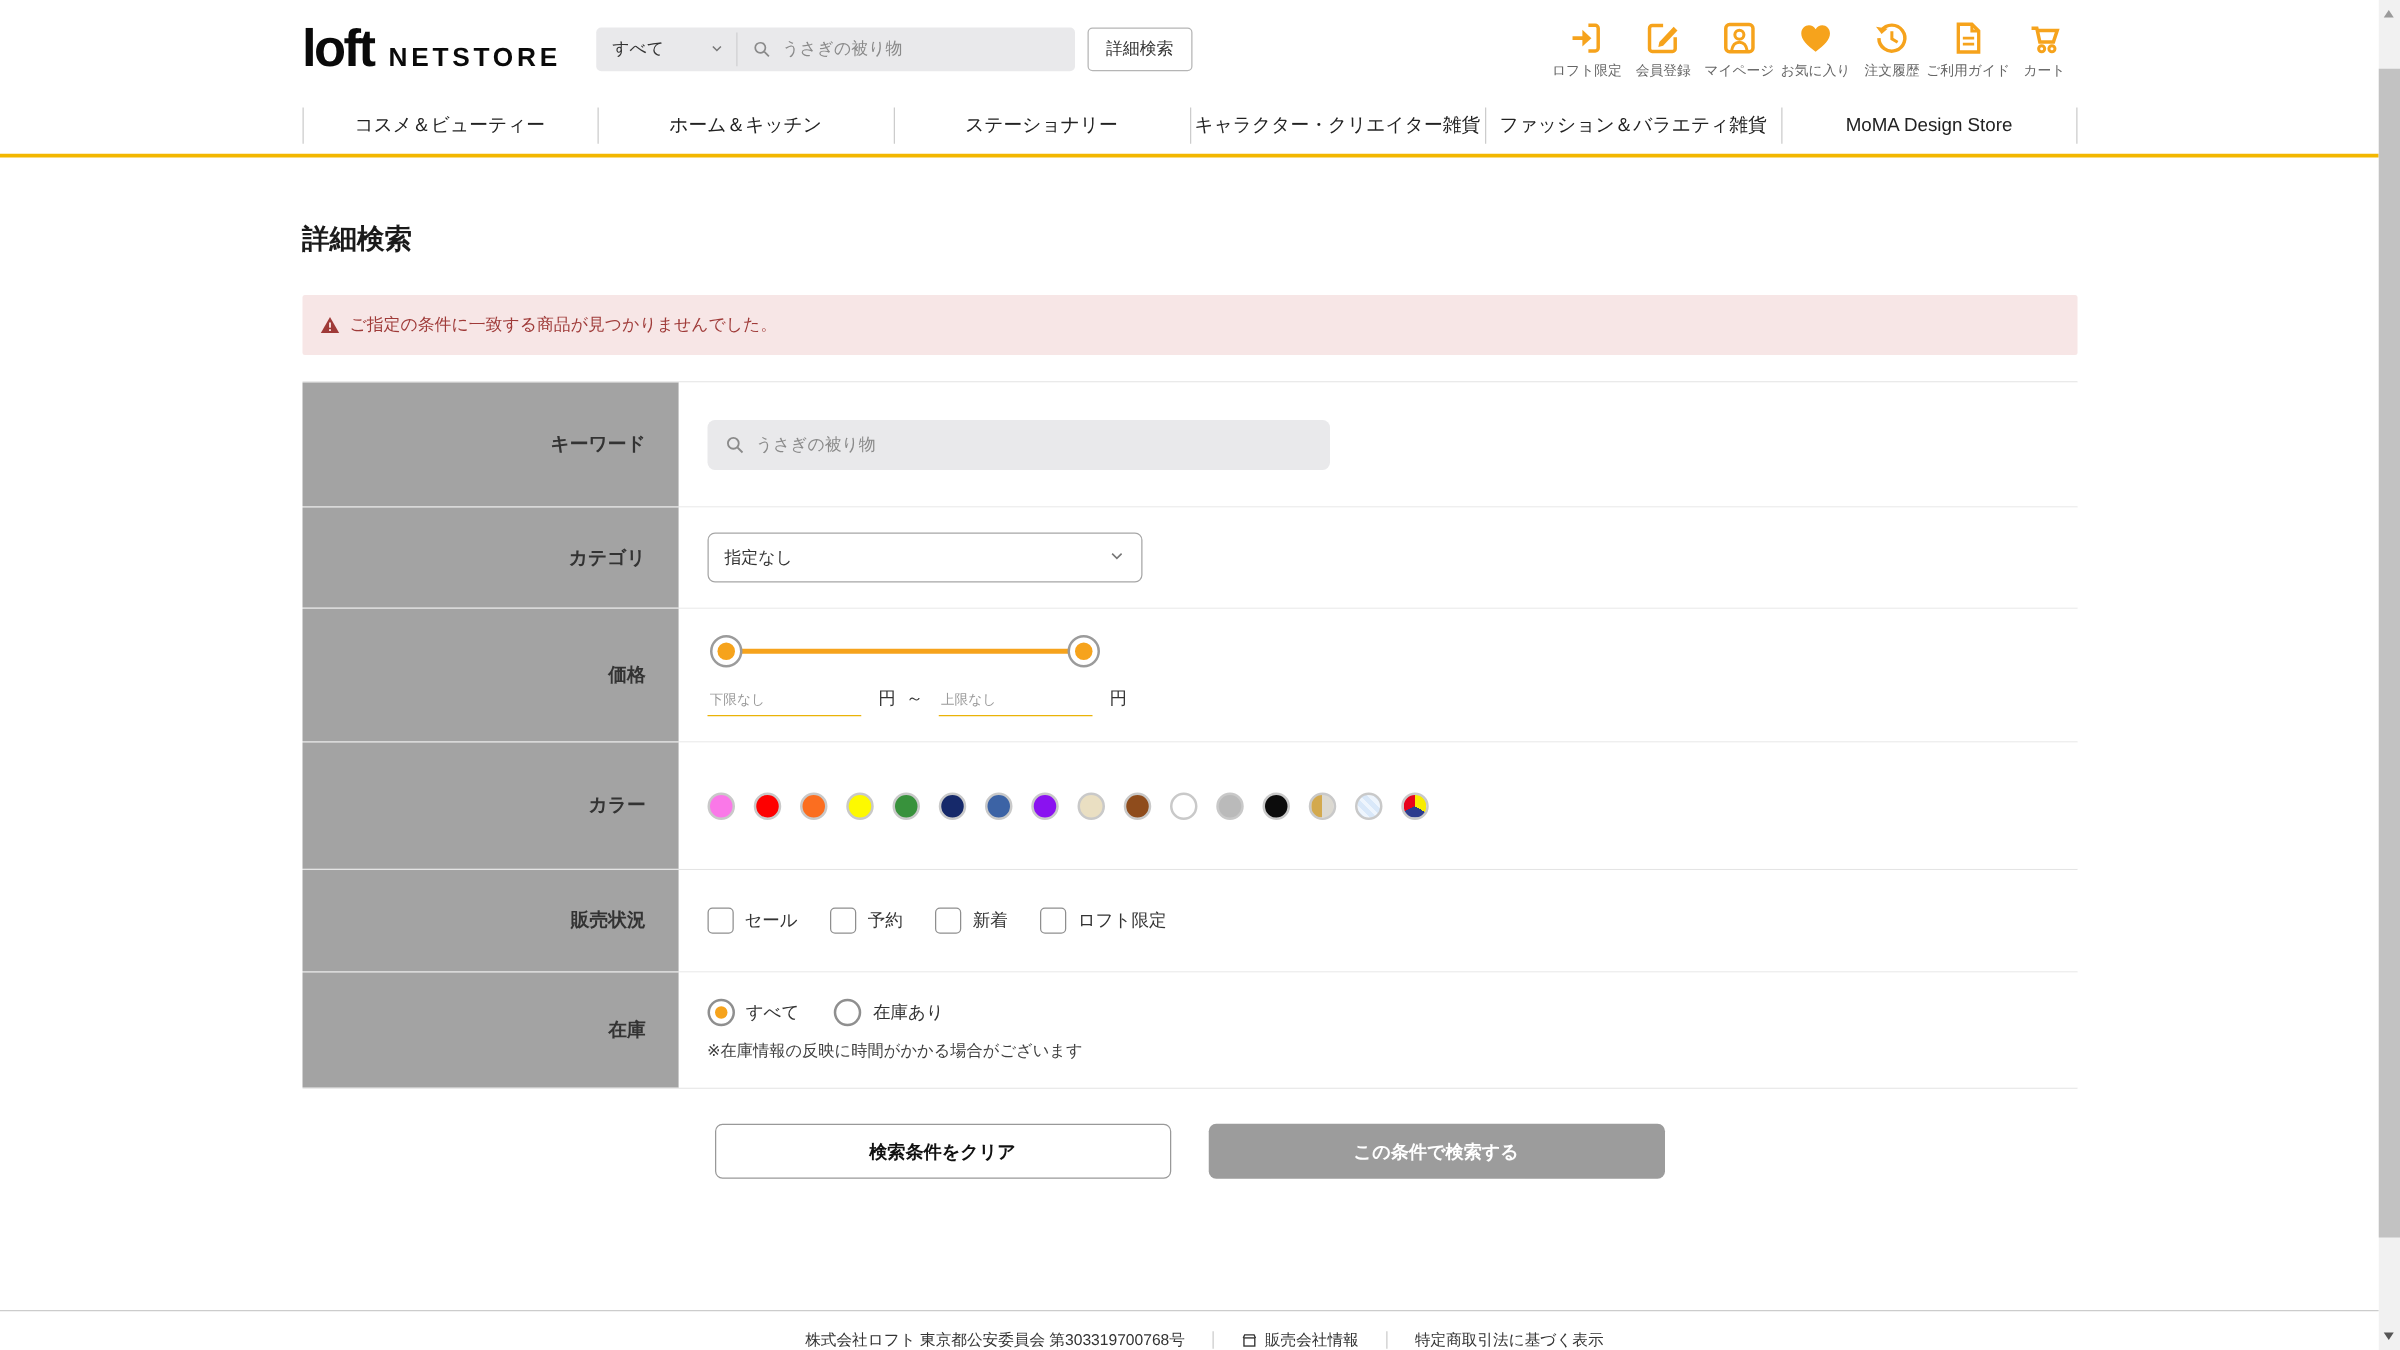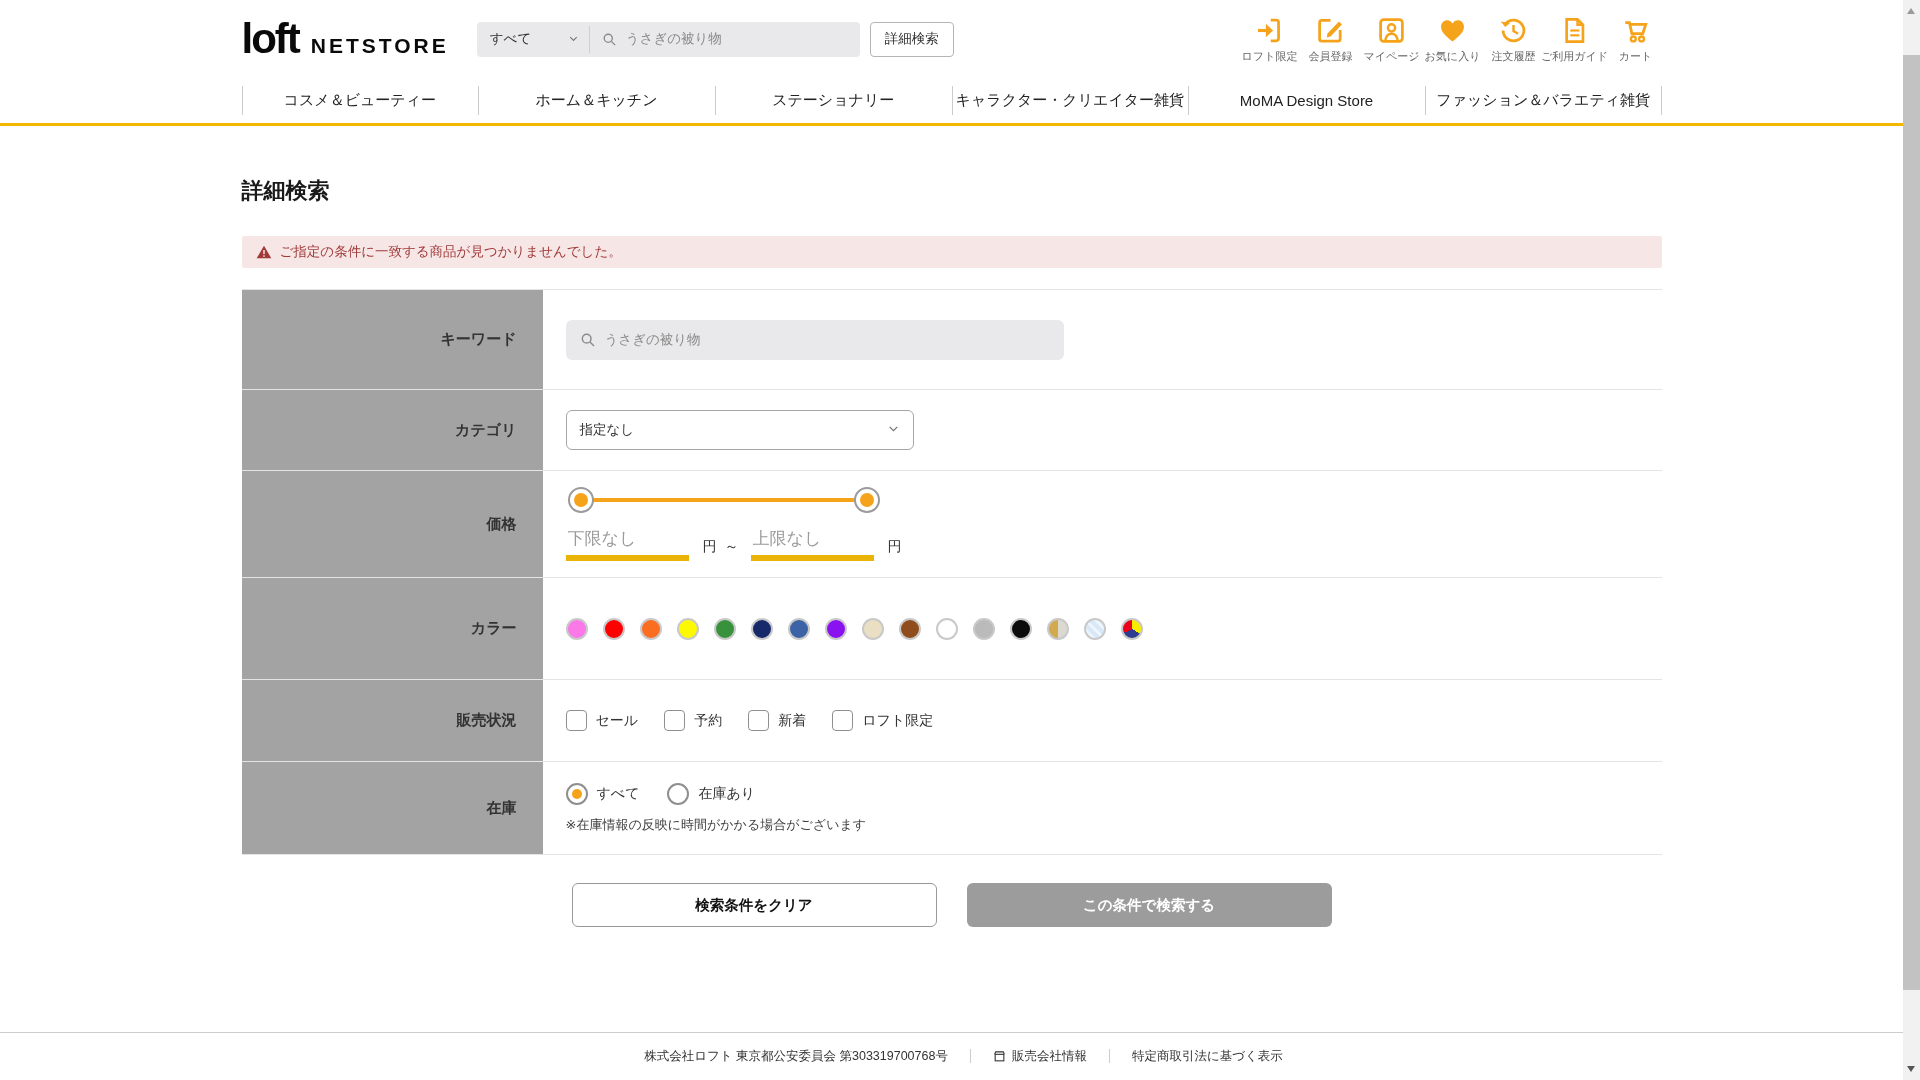--- a/index.html
+++ b/index.html
@@ -31,21 +31,21 @@
 
   
   .nav { border-bottom:3px solid #f3b700; }
   .nav-inner { display:flex; height:45px; }
   .nav-item { flex:1; display:flex; align-items:center; justify-content:center; font-size:15px; color:#222; cursor:pointer; position:relative; }
   .nav-item::before { content:""; position:absolute; left:0; top:8px; bottom:8px; width:1px; background:#ccc; }
   .nav-item:last-child::after { content:""; position:absolute; right:0; top:8px; bottom:8px; width:1px; background:#ccc; }
 
   
   .page-title { margin-top:50px; font-size:22px; font-weight:bold; color:#1a1a1a; }
-  .error-bar { margin-top:30px; height:32px; background:#f7e6e6; border-radius:2px; display:flex; align-items:center; padding:0 14px; }
+  .error-bar { margin-top:30px; height:48px; background:#f7e6e6; border-radius:2px; display:flex; align-items:center; padding:0 14px; }
   .error-bar svg { width:16px; height:16px; margin-right:8px; }
   .error-text { font-size:13.5px; color:#9f3a38; }
 
   .form { margin-top:21px; border-top:1px solid #e4e4e4; }
   .frow { display:grid; grid-template-columns:301px 1fr; border-bottom:1px solid #e4e4e4; }
   .flabel { background:#a3a3a3; display:flex; align-items:center; justify-content:flex-end; padding-right:26px; font-size:15px; font-weight:bold; color:#333; }
   .fbody { padding-left:23px; display:flex; align-items:center; background:#fff; }
   .row-keyword { height:100px; }
   .row-category { height:81px; }
   .row-price { height:107px; }
@@ -60,21 +60,21 @@
   .select-box { width:348px; height:40px; background:#fff; border:1px solid #a6a6a6; border-radius:6px; display:flex; align-items:center; padding:0 13px; font-size:13.5px; color:#333; cursor:pointer; }
   .select-box .chev { margin-left:auto; }
 
   .price-body { flex-direction:column; align-items:flex-start; justify-content:center; }
   .slider { position:relative; width:312px; height:26px; margin-left:2px; }
   .slider-track { position:absolute; left:13px; right:13px; top:11px; height:4px; background:#f6a31c; border-radius:2px; }
   .slider-handle { position:absolute; top:0; width:26px; height:26px; border:2px solid #9b9b9b; border-radius:50%; background:#fff; cursor:pointer; }
   .slider-handle::after { content:""; position:absolute; left:4px; top:4px; width:14px; height:14px; border-radius:50%; background:#f6a31c; }
   .h-min { left:0; } .h-max { right:0; }
   .price-inputs { display:flex; align-items:flex-end; margin-top:16px; }
-  .price-inputs input { width:123px; border:none; border-bottom:6px solid #eab308; outline:none; font-size:17px; color:#a21caf; padding:0 2px 6px 2px; font-family:inherit; }
+  .price-inputs input { width:123px; border:none; border-bottom:1px solid #eab308; outline:none; font-size:11px; color:#a21caf; padding:0 2px 6px 2px; font-family:inherit; }
   .price-inputs input::placeholder { color:#9a9a9a; }
   .unit { font-size:14px; color:#333; margin-left:14px; padding-bottom:5px; }
   .tilde { font-size:14px; color:#333; margin:0 8px 5px 8px; }
   .max-in { margin-left:4px; }
 
   .swatch { width:22px; height:22px; border-radius:50%; border:2px solid #c9c9c9; margin-right:15px; cursor:pointer; flex:none; }
 
   .check-item { display:flex; align-items:center; margin-right:26px; cursor:pointer; }
   .checkbox { width:21px; height:21px; border:1px solid #8f8f8f; border-radius:4px; background:#fff; flex:none; }
   .opt-label { font-size:14px; color:#333; margin-left:9px; white-space:nowrap; }
@@ -211,22 +211,22 @@
         </div>
       </div>
     </div>
 
     <div class="nav">
       <div class="container nav-inner">
         <div class="nav-item">コスメ＆ビューティー</div>
         <div class="nav-item">ホーム＆キッチン</div>
         <div class="nav-item">ステーショナリー</div>
         <div class="nav-item">キャラクター・クリエイター雑貨</div>
+        <div class="nav-item">ファッション＆バラエティ雑貨</div>
         <div class="nav-item">MoMA Design Store</div>
-        <div class="nav-item">ファッション＆バラエティ雑貨</div>
       </div>
     </div>
 
     <div class="container">
       <h1 class="page-title">詳細検索</h1>
 
       <div class="error-bar">
         <span style="display:flex;">
           <svg viewBox="0 0 24 24">
               <path d="M12 2.5 L23 21.5 H1 Z" fill="#9f3a38"></path>

